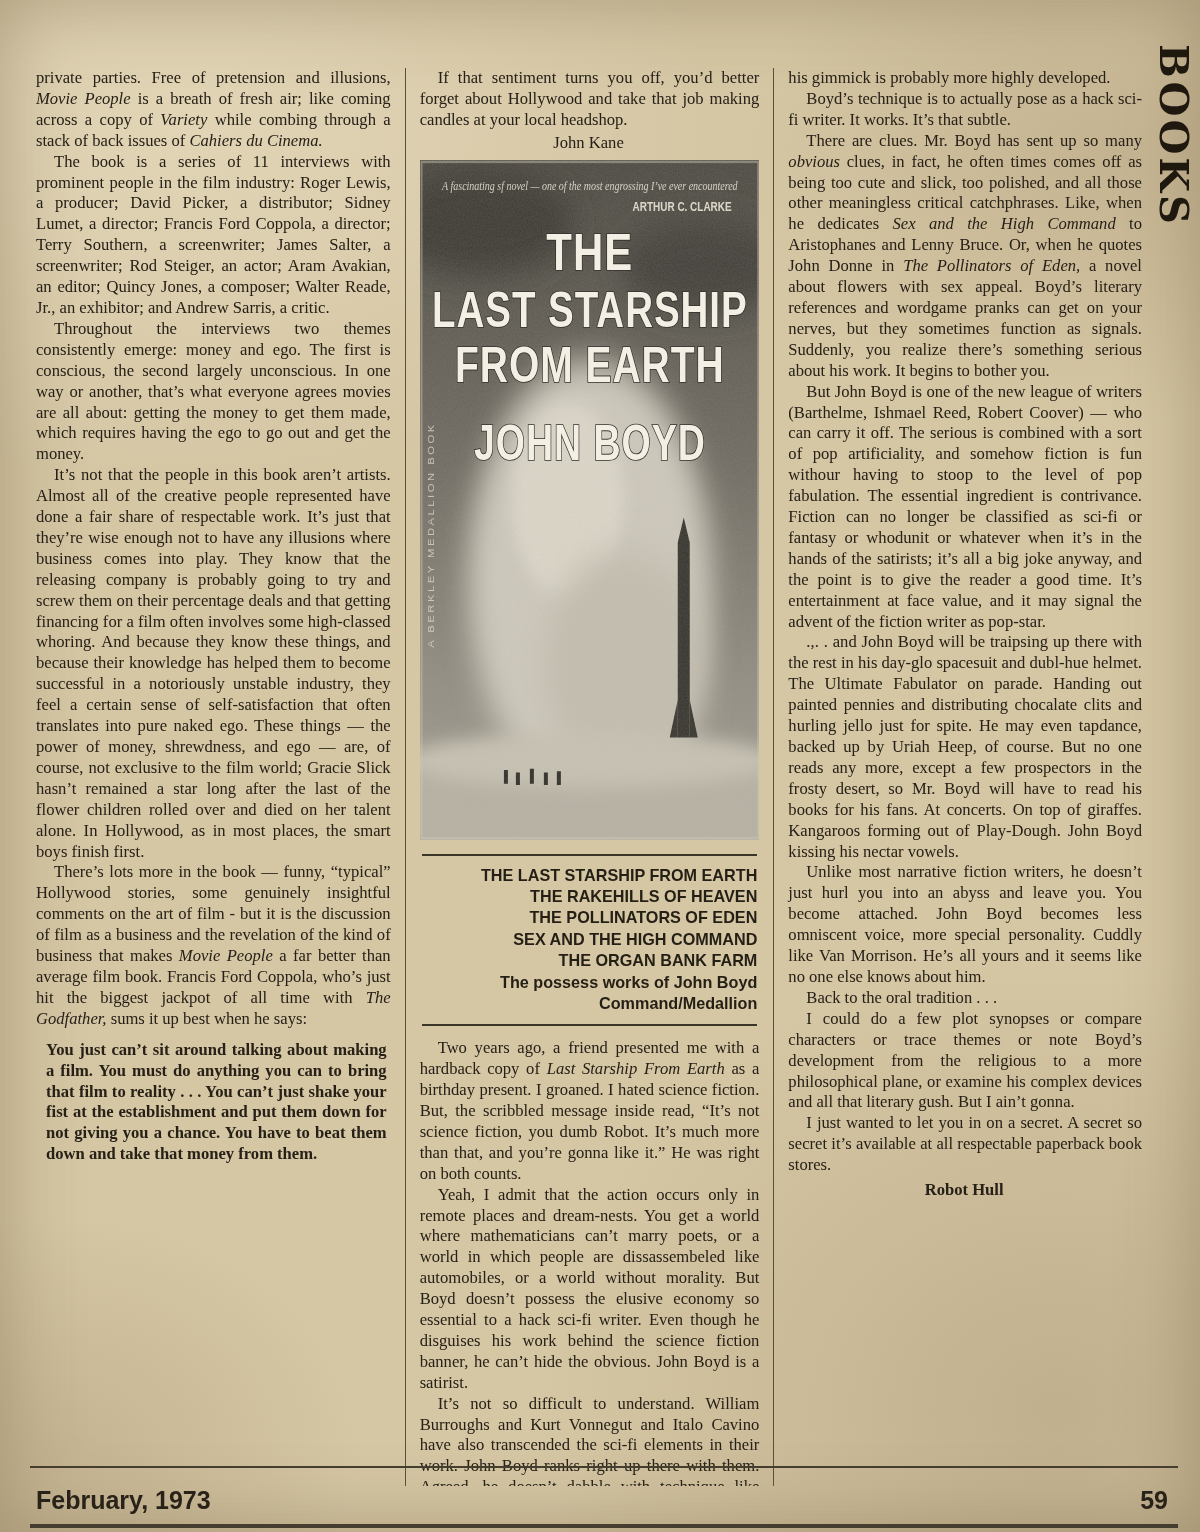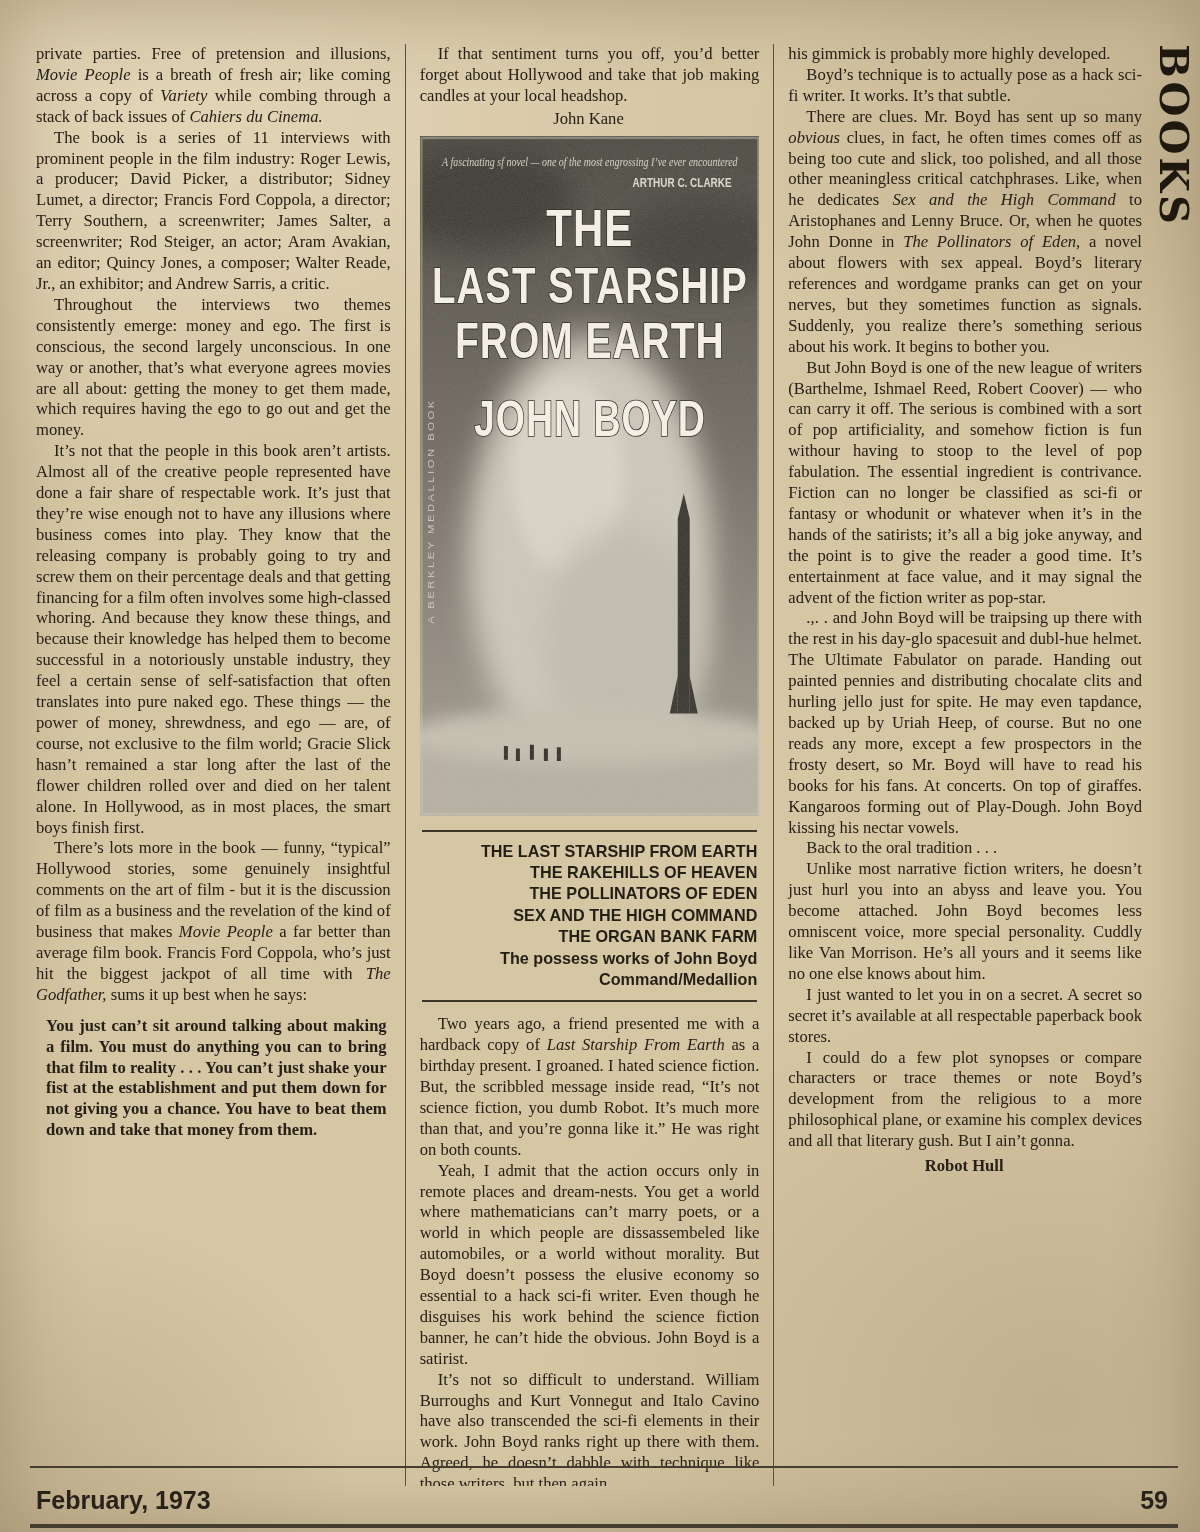--- a/index.html
+++ b/index.html
@@ -15,21 +15,21 @@
     font-family:"Liberation Serif", serif;
     color:#262017;
   }
   .books-label{
     position:absolute;top:44px;right:6px;width:44px;height:200px;
     writing-mode:vertical-rl;text-orientation:mixed;
     font-family:"DejaVu Serif", serif;font-weight:bold;font-size:40px;
     letter-spacing:3px;color:#1e180f;line-height:1;
   }
   .content{position:absolute;top:44px;left:36px;right:58px;height:1442px;overflow:hidden;}
-  .columns{display:grid;grid-template-columns:1fr 1fr 1fr;height:100%;}
+  .columns{display:grid;grid-template-columns:1fr 1fr 1fr;height:100%;margin-top:24px;}
   .col{
     padding:0 14px;text-align:justify;font-size:16.6px;line-height:1.26;
     overflow:hidden;
   }
   .col:first-child{padding-left:0;}
   .col:last-child{padding-right:0;}
   .col + .col{border-left:1px solid #56503d;}
   .col p{margin:0;text-indent:18px;}
   .col p.no-indent{text-indent:0;}
   .pullquote{
@@ -154,24 +154,24 @@
           </div>
       </div>
 
       <div class="col">
         <div>
             <p class="no-indent">his gimmick is probably more highly developed.</p>
             <p>Boyd’s technique is to actually pose as a hack sci-fi writer. It works. It’s that subtle.</p>
             <p>There are clues. Mr. Boyd has sent up so many <i>obvious</i> clues, in fact, he often times comes off as being too cute and slick, too polished, and all those other meaningless critical catchphrases. Like, when he dedicates <i>Sex and the High Command</i> to Aristophanes and Lenny Bruce. Or, when he quotes John Donne in <i>The Pollinators of Eden,</i> a novel about flowers with sex appeal. Boyd’s literary references and wordgame pranks can get on your nerves, but they sometimes function as signals. Suddenly, you realize there’s something serious about his work. It begins to bother you.</p>
             <p>But John Boyd is one of the new league of writers (Barthelme, Ishmael Reed, Robert Coover) — who can carry it off. The serious is combined with a sort of pop artificiality, and somehow fiction is fun withour having to stoop to the level of pop fabulation. The essential ingredient is contrivance. Fiction can no longer be classified as sci-fi or fantasy or whodunit or whatever when it’s in the hands of the satirists; it’s all a big joke anyway, and the point is to give the reader a good time. It’s entertainment at face value, and it may signal the advent of the fiction writer as pop-star.</p>
             <p>.,. . and John Boyd will be traipsing up there with the rest in his day-glo spacesuit and dubl-hue helmet. The Ultimate Fabulator on parade. Handing out painted pennies and distributing chocalate clits and hurling jello just for spite. He may even tapdance, backed up by Uriah Heep, of course. But no one reads any more, except a few prospectors in the frosty desert, so Mr. Boyd will have to read his books for his fans. At concerts. On top of giraffes. Kangaroos forming out of Play-Dough. John Boyd kissing his nectar vowels.</p>
+            <p>Unlike most narrative fiction writers, he doesn’t just hurl you into an abyss and leave you. You become attached. John Boyd becomes less omniscent voice, more special personality. Cuddly like Van Morrison. He’s all yours and it seems like no one else knows about him.</p>
             <p>Back to the oral tradition . . .</p>
-            <p>Unlike most narrative fiction writers, he doesn’t just hurl you into an abyss and leave you. You become attached. John Boyd becomes less omniscent voice, more special personality. Cuddly like Van Morrison. He’s all yours and it seems like no one else knows about him.</p>
+            <p>I could do a few plot synopses or compare characters or trace themes or note Boyd’s development from the religious to a more philosophical plane, or examine his complex devices and all that literary gush. But I ain’t gonna.</p>
             <p>I just wanted to let you in on a secret. A secret so secret it’s available at all respectable paperback book stores.</p>
-            <p>I could do a few plot synopses or compare characters or trace themes or note Boyd’s development from the religious to a more philosophical plane, or examine his complex devices and all that literary gush. But I ain’t gonna.</p>
           </div>
         <p class="byline bold">Robot Hull</p>
       </div>
 
     </div>
   </div>
 
   <div class="footer">
     <span>February, 1973</span>
     <span>59</span>

